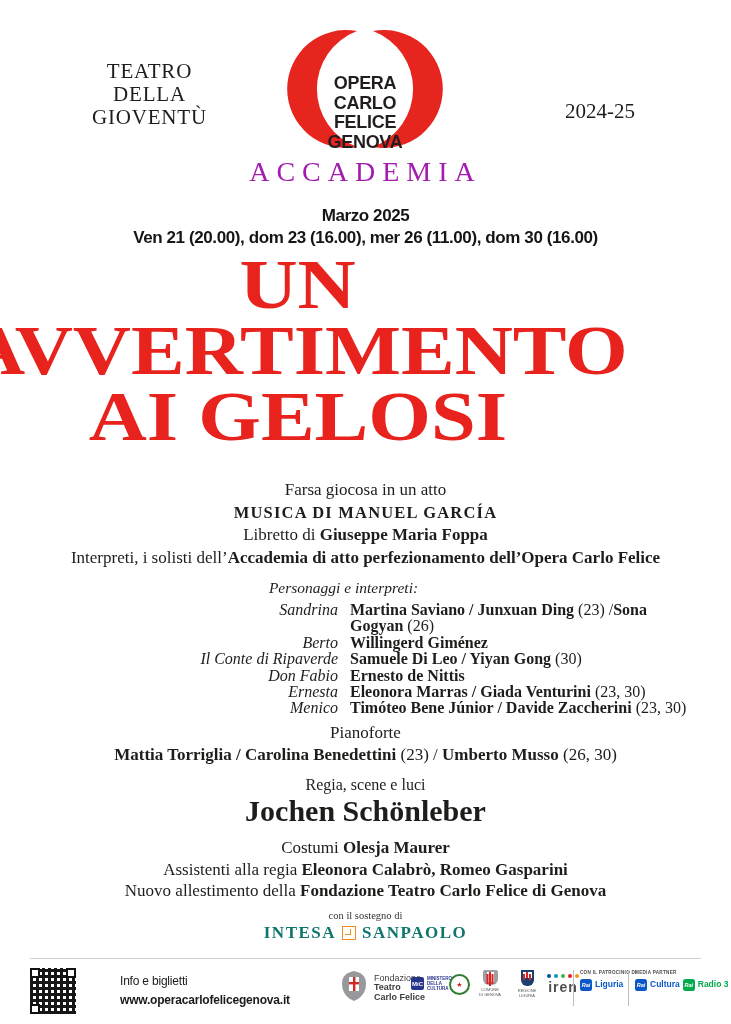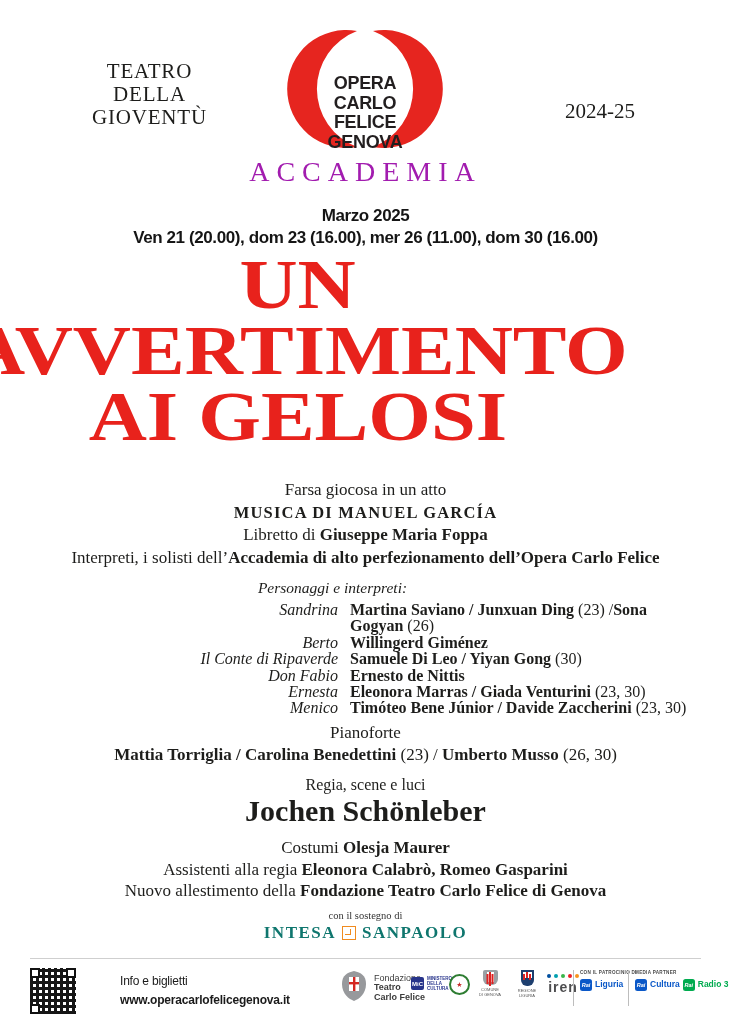--- a/index.html
+++ b/index.html
@@ -29,21 +29,21 @@
               color:#e8221c;font-weight:bold;font-size:70px;line-height:66px;}
   .main-title .tline{display:block;}
   .main-title .tline>span{display:inline-block;transform:scaleX(1.15);transform-origin:center;
               white-space:nowrap;}
 
   
   .credits{position:absolute;left:0;top:479px;width:731px;text-align:center;
            font-size:17px;line-height:22.6px;}
   .credits .musica{font-weight:bold;letter-spacing:1.2px;font-size:16.5px;}
   .b{font-weight:bold;}
-  .personaggi{position:absolute;left:3px;top:579px;width:659px;text-align:center;
+  .personaggi{position:absolute;left:14px;top:579px;width:659px;text-align:center;
               font-style:italic;font-size:15.5px;}
   .cast{position:absolute;left:30px;top:602px;width:671px;display:grid;
         grid-template-columns:308px 1fr;column-gap:12px;row-gap:0;
         font-size:16px;line-height:16.4px;}
   .cast .role{text-align:right;font-style:italic;font-size:16px;}
   .cast .names{text-align:left;}
 
   .piano{position:absolute;left:0;top:722px;width:731px;text-align:center;
          font-size:17px;line-height:22px;}
   .regia{position:absolute;left:0;top:776px;width:731px;text-align:center;font-size:16px;}
@@ -149,21 +149,21 @@
   <div class="main-title">
     <span class="tline"><span>UN</span></span>
     <span class="tline"><span>AVVERTIMENTO</span></span>
     <span class="tline"><span>AI GELOSI</span></span>
   </div>
 
   <div class="credits">
     <div>Farsa giocosa in un atto</div>
     <div class="musica">MUSICA DI MANUEL GARCÍA</div>
     <div><span>Libretto di </span><span class="b">Giuseppe Maria Foppa</span></div>
-    <div><span>Interpreti, i solisti dell’</span><span class="b">Accademia di alto perfezionamento dell’Opera Carlo Felice</span></div>
+    <div><span>Interpreti, i solisti dell’</span><span class="b">Accademia di atto perfezionamento dell’Opera Carlo Felice</span></div>
   </div>
 
   <div class="personaggi">Personaggi e interpreti:</div>
 
   <div class="cast">
     <div class="role">Sandrina</div>
     <div class="names"><span class="b">Martina Saviano / Junxuan Ding</span><span> (23) /</span><span class="b">Sona Gogyan</span><span> (26)</span></div>
     <div class="role">Berto</div>
     <div class="names"><span class="b">Willingerd Giménez</span></div>
     <div class="role">Il Conte di Ripaverde</div>

